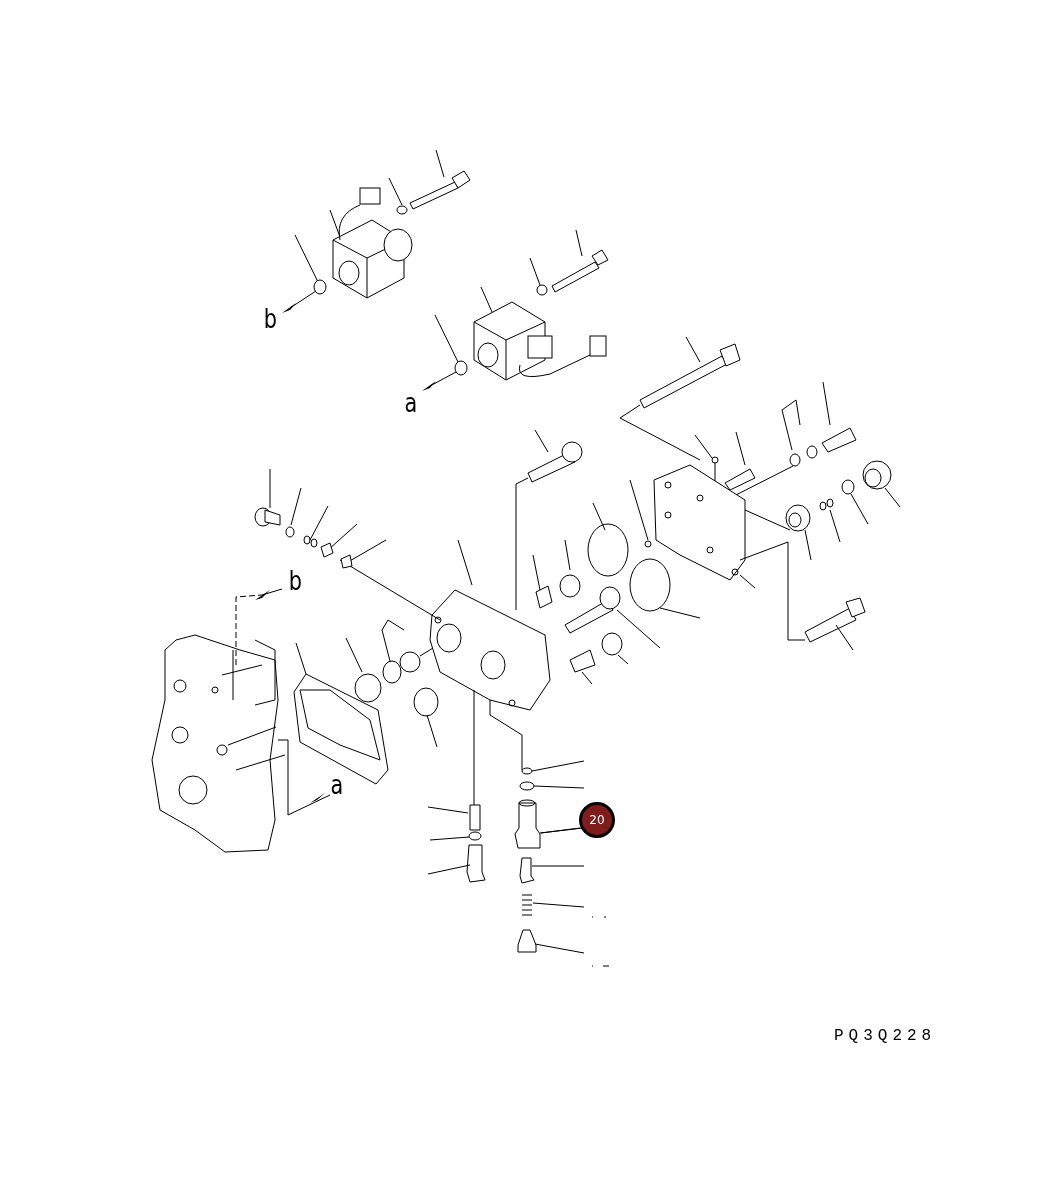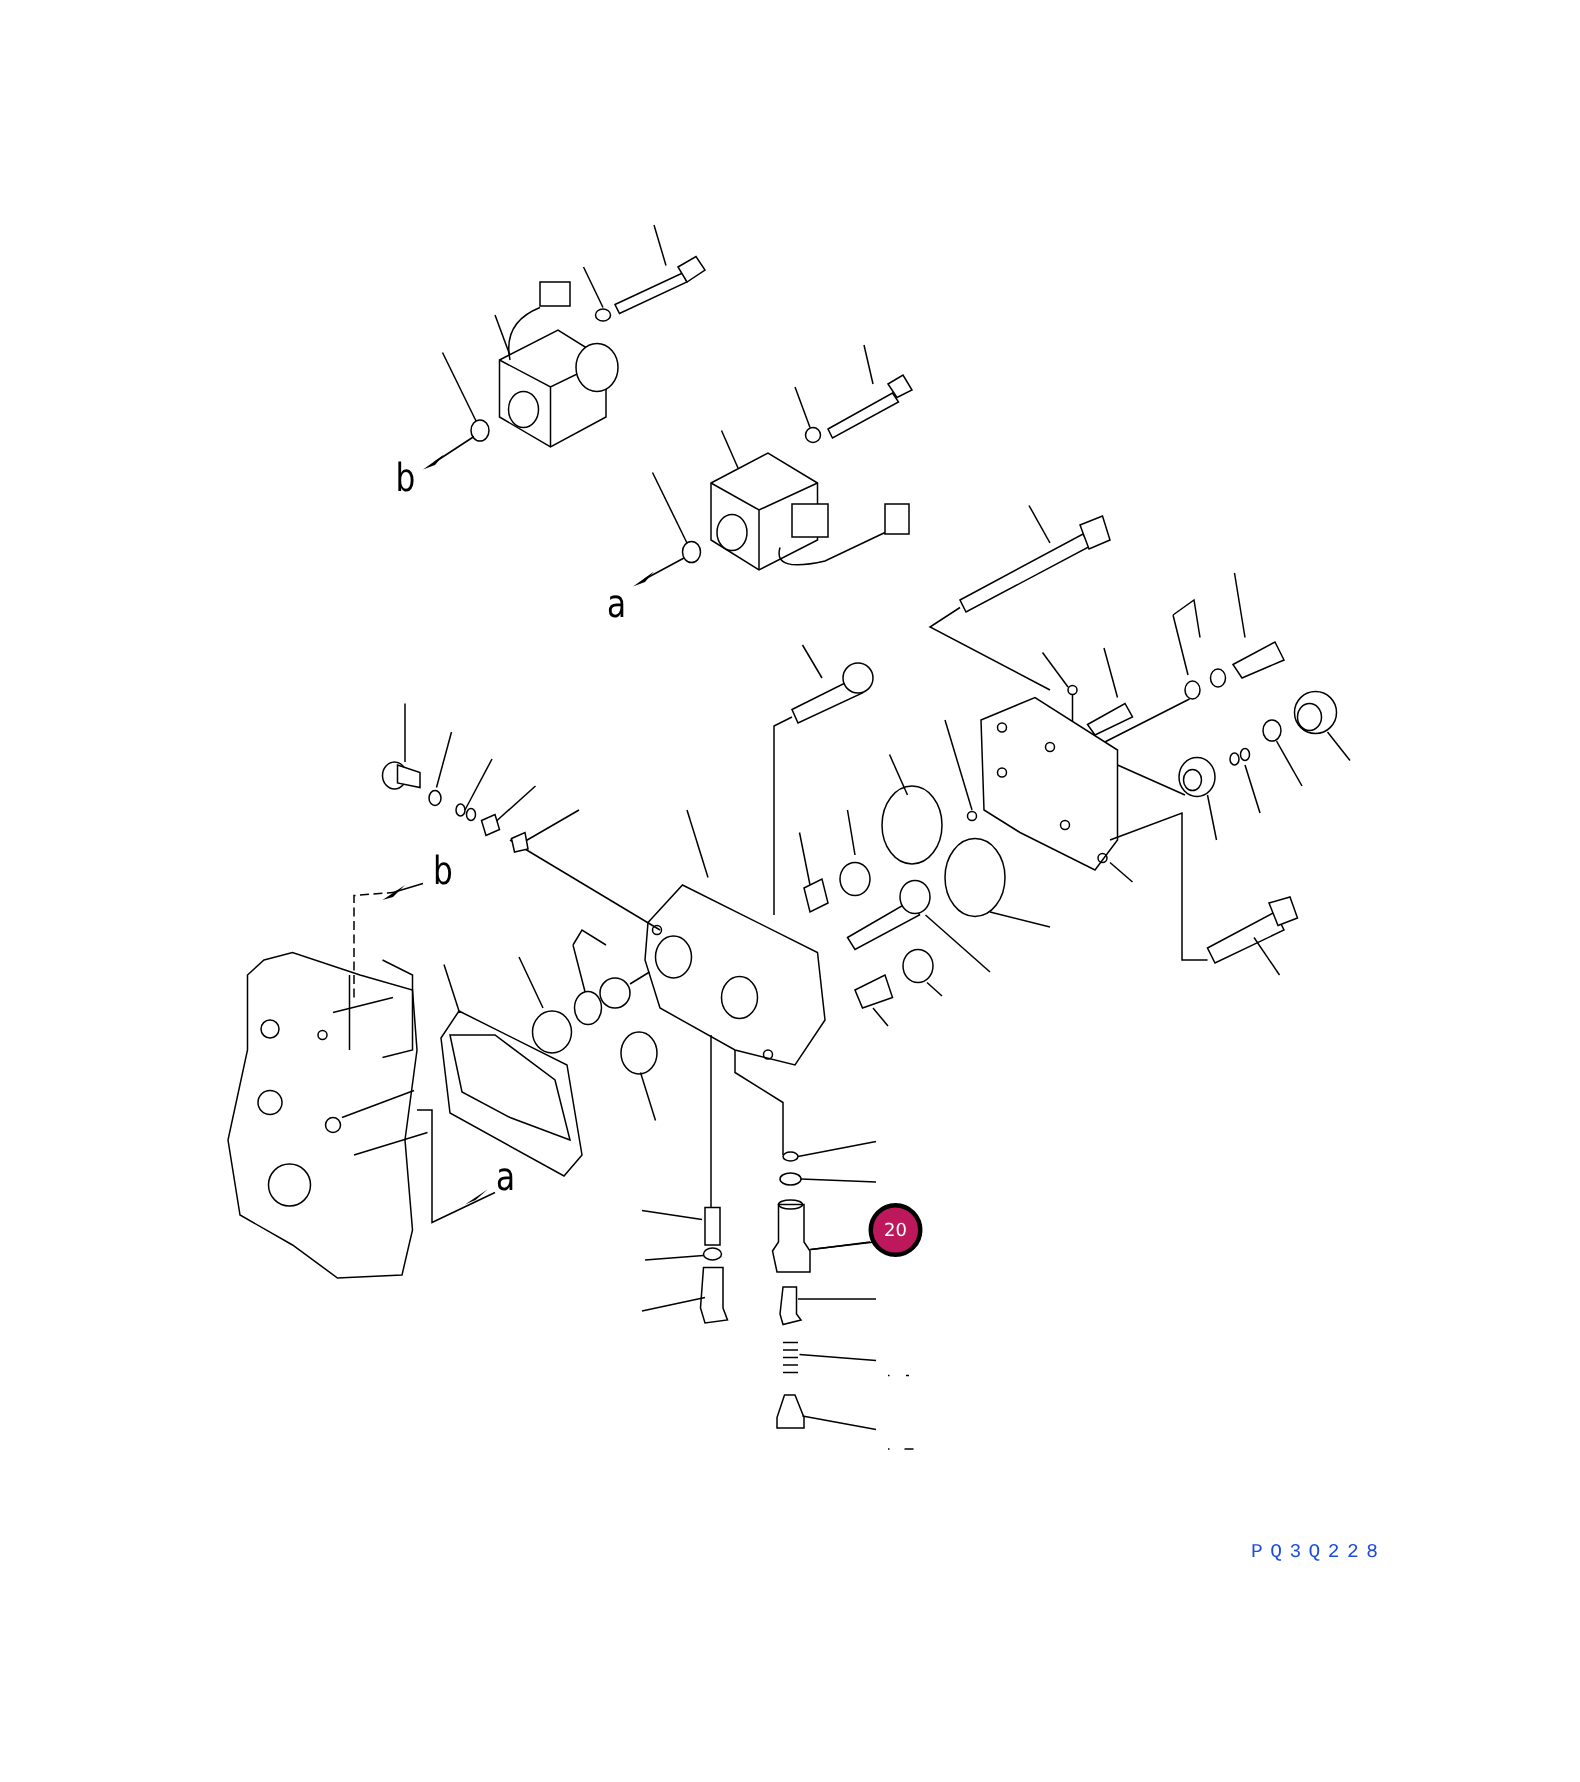--- a/index.html
+++ b/index.html
@@ -4,21 +4,21 @@
 <style>
   html, body { margin:0; padding:0; background:#ffffff; }
   body { width:1053px; height:1188px; position:relative; overflow:hidden;
          font-family:"Liberation Sans", sans-serif; }
   #drawing { position:absolute; left:0; top:0; }
   .ln { stroke:#000; stroke-width:1; fill:none; }
   .fl { stroke:#000; stroke-width:1; fill:#fff; }
   .lbl { position:absolute; font-family:"DejaVu Sans", sans-serif; font-size:26px;
          color:#000; font-weight:normal; line-height:1; transform:scaleX(0.8); }
   .drawno { position:absolute; left:834px; top:1027px; font-family:"Liberation Mono", monospace;
-            font-size:13px; letter-spacing:5px; color:#1d4ed8; }
+            font-size:16px; letter-spacing:5px; color:#000000; }
   .callout { position:absolute; left:579px; top:802px; width:36px; height:36px;
              border-radius:50%; box-sizing:border-box; border:3px solid #000;
              display:flex; align-items:center; justify-content:center;
              font-family:"DejaVu Sans", sans-serif; font-size:12px; color:#fff; cursor:pointer; }
 </style>
 </head>
 <body>
 
 <div>
 <svg id="drawing" width="1053" height="1188" viewBox="0 0 1053 1188">
@@ -210,15 +210,15 @@
 </div>
 
 <div class="lbl" style="left:262px;top:306px;">b</div>
 <div class="lbl" style="left:403px;top:390px;">a</div>
 <div class="lbl" style="left:287px;top:568px;">b</div>
 <div class="lbl" style="left:329px;top:772px;">a</div>
 
 <svg style="position:absolute;left:0;top:0;" width="1053" height="1188">
   <line x1="541" y1="833" x2="580" y2="828" stroke="#000" stroke-width="1"></line>
 </svg>
-<div class="callout" style="background:#be185d;">20</div>
+<div class="callout" style="background:#7f1d1d;">20</div>
 
 <div class="drawno">PQ3Q228</div>
 
 </body></html>

